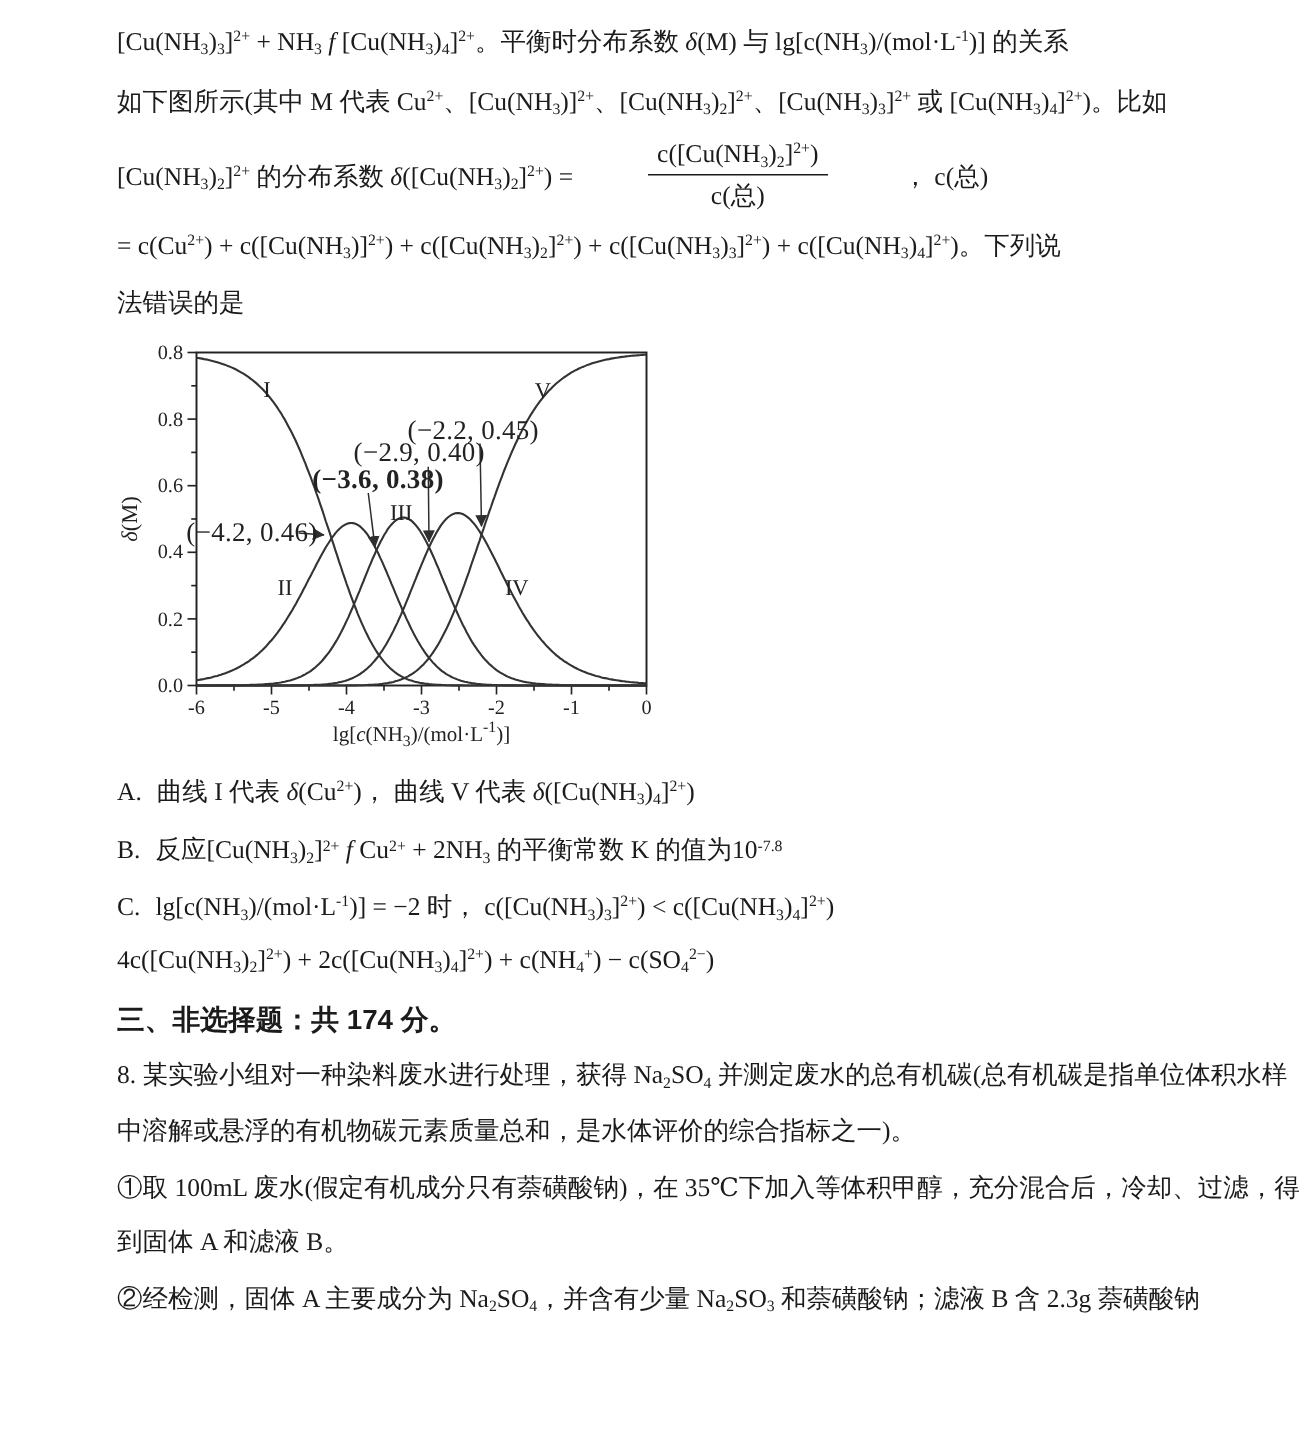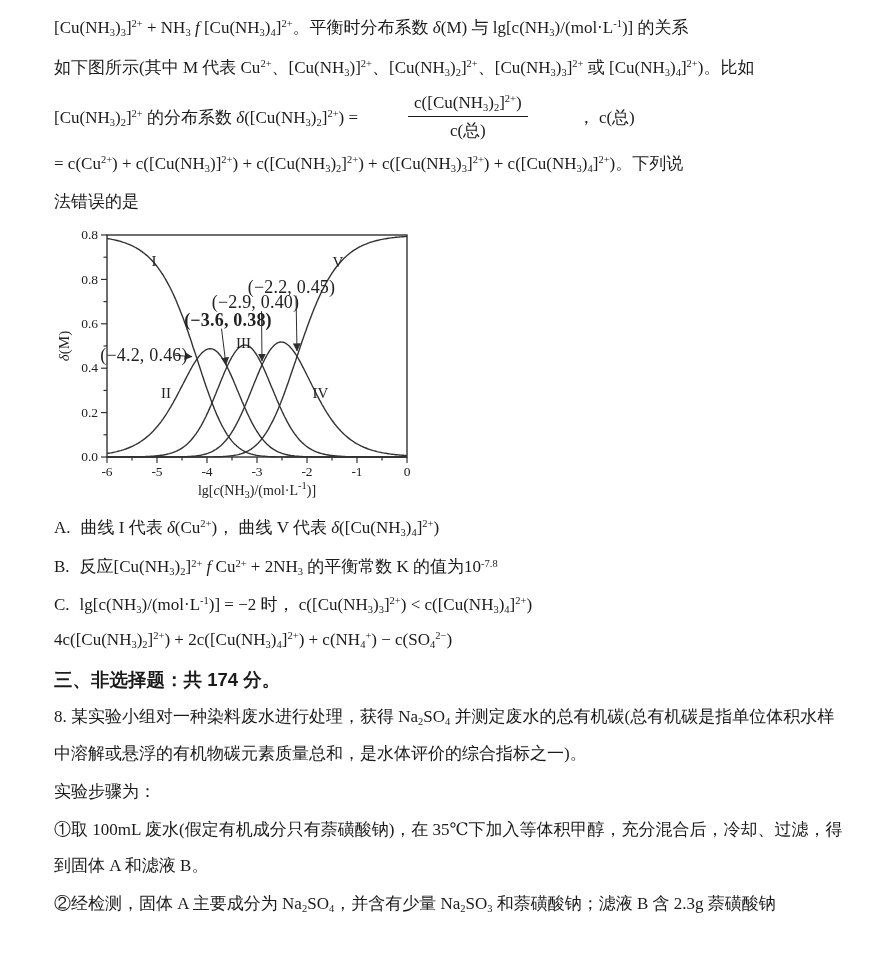--- a/index.html
+++ b/index.html
@@ -1,20 +1,20 @@
 <!DOCTYPE html>
 <html><head>
 <meta charset="utf-8">
 <style>
   html,body{margin:0;padding:0;background:#e8e8e8;}
   .page{
     width:872px;height:966px;margin:0 auto;background:#ffffff;overflow:hidden;
     position:relative;font-family:"Liberation Serif","DejaVu Serif",serif;color:#1b1b1b;
   }
-  .content{padding:14px 56px 0 54px;font-size:17px;}
+  .content{padding:14px 56px 0 78px;font-size:17px;}
   .line{white-space:nowrap;line-height:1.65;}
   sup,sub{font-size:10.5px;line-height:1;}
   sup{vertical-align:baseline;position:relative;top:-0.55em;}
   sub{vertical-align:baseline;position:relative;top:0.28em;}
   i{font-style:italic;}
   
   .eqline{display:flex;align-items:center;white-space:nowrap;margin-top:10px;gap:46px;}
   .frac{display:inline-block;text-align:center;vertical-align:middle;margin:0 4px;}
   .frac .num{display:block;padding:1px 6px 3px;border-bottom:1.3px solid #1b1b1b;}
   .frac .den{display:block;padding:2px 6px 0;}
@@ -131,19 +131,18 @@
     </div>
     <div class="opt" style="margin-top:10px">
       <span class="lbl">C.</span><span>lg[c(NH<sub>3</sub>)/(mol·L<sup>-1</sup>)] = −2 时， c([Cu(NH<sub>3</sub>)<sub>3</sub>]<sup>2+</sup>) &lt; c([Cu(NH<sub>3</sub>)<sub>4</sub>]<sup>2+</sup>)</span>
     </div>
     <div class="opt-cont" style="margin-top:8px">4c([Cu(NH<sub>3</sub>)<sub>2</sub>]<sup>2+</sup>) + 2c([Cu(NH<sub>3</sub>)<sub>4</sub>]<sup>2+</sup>) + c(NH<sub>4</sub><sup>+</sup>) − c(SO<sub>4</sub><sup>2−</sup>)</div>
 
     <div class="heading line" style="margin-top:12px">三、非选择题：共 174 分。</div>
 
     <div class="line" style="margin-top:8px">8. 某实验小组对一种染料废水进行处理，获得 Na<sub>2</sub>SO<sub>4</sub> 并测定废水的总有机碳(总有机碳是指单位体积水样</div>
     <div class="line" style="margin-top:8px">中溶解或悬浮的有机物碳元素质量总和，是水体评价的综合指标之一)。</div>
-    <div class="line" style="margin-top:10px">实验步骤为：</div>
     <div class="line" style="margin-top:10px">①取 100mL 废水(假定有机成分只有萘磺酸钠)，在 35℃下加入等体积甲醇，充分混合后，冷却、过滤，得</div>
     <div class="line" style="margin-top:8px">到固体 A 和滤液 B。</div>
     <div class="line" style="margin-top:10px">②经检测，固体 A 主要成分为 Na<sub>2</sub>SO<sub>4</sub>，并含有少量 Na<sub>2</sub>SO<sub>3</sub> 和萘磺酸钠；滤液 B 含 2.3g 萘磺酸钠</div>
 
   </div>
 </div>
 
 </body></html>

